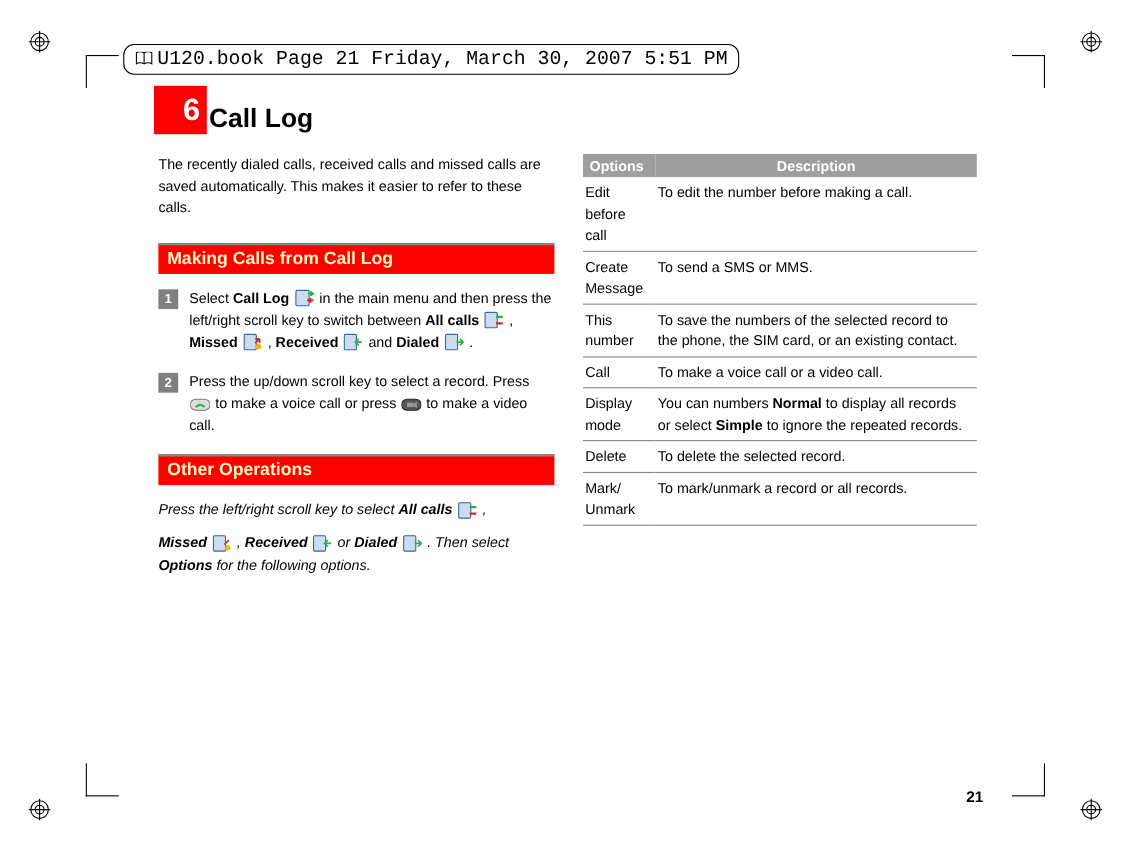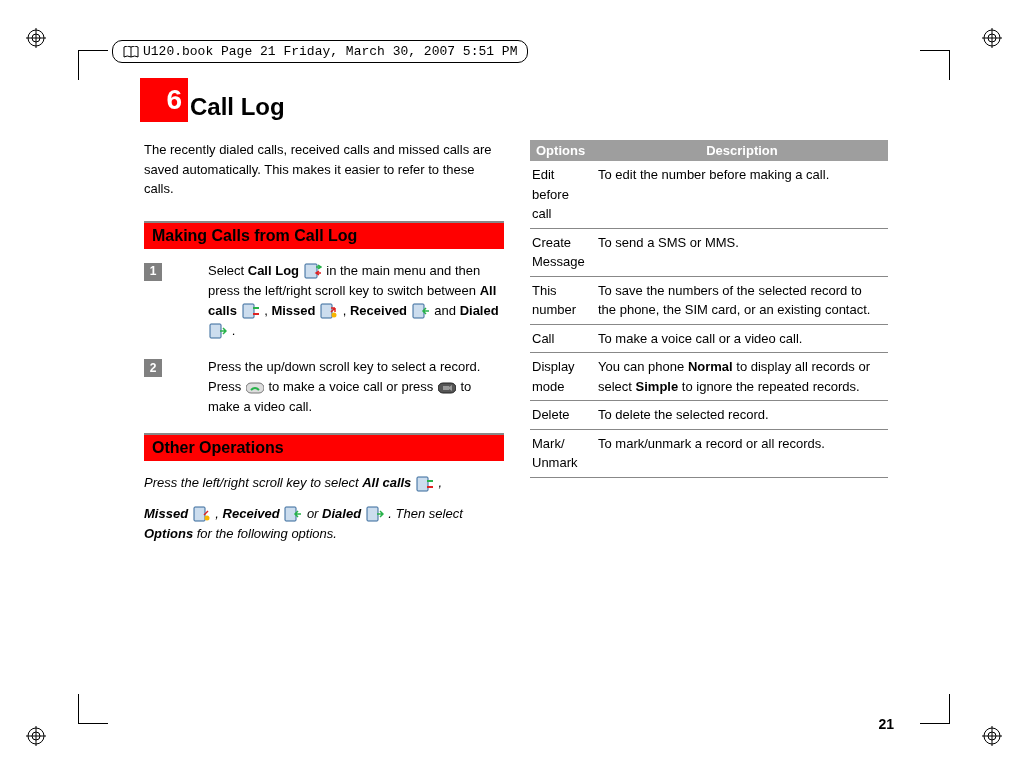--- a/index.html
+++ b/index.html
@@ -25,21 +25,21 @@
     position: absolute;
     width: 30px;
     height: 30px;
     border: 0 solid #000;
   }
   .header-path {
     position: absolute;
     top: 40px;
     left: 112px;
     font-family: "Courier New", monospace;
-    font-size: 13px;
+    font-size: 18px;
     border: 1px solid #000;
     border-radius: 10px;
     padding: 3px 10px;
   }
   .page {
     position: absolute;
     top: 78px;
     left: 144px;
     right: 140px;
     bottom: 60px;
@@ -76,21 +76,21 @@
   .col {
     flex: 1;
     min-width: 0;
   }
   .intro {
     line-height: 1.5;
     margin-bottom: 22px;
   }
   .section-hdr {
     background: #ff0000;
-    color: #000000;
+    color: #fef9c3;
     font-weight: bold;
     font-size: 16px;
     padding: 4px 8px;
     margin-bottom: 12px;
     width:360px;
     border-top:2px solid #888;
   }
   .step {
     display: flex;
     gap: 10px;
@@ -103,21 +103,21 @@
     font-weight: bold;
     width: 18px;
     height: 18px;
     font-size: 12px;
     display: flex;
     align-items: center;
     justify-content: center;
     flex-shrink: 0;
     margin-top: 2px;
   }
-  .step-body { flex: 1; margin-left: 36px; }
+  .step-body { flex: 1; }
   .para { line-height: 1.55; margin-bottom: 10px; font-style: italic; }
   b { font-weight: bold; }
   .inline-icon {
     display: inline-flex;
     vertical-align: middle;
     width: 18px;
     height: 16px;
     margin: 0 1px;
     font-size: 11px;
     align-items: center;
@@ -338,21 +338,21 @@
           <tr>
               <td>This number</td>
               <td>To save the numbers of the selected record to the phone, the SIM card, or an existing contact.</td>
             </tr>
           <tr>
               <td>Call</td>
               <td>To make a voice call or a video call.</td>
             </tr>
           <tr>
               <td>Display mode</td>
-              <td><span>You can phone </span><b>Normal</b><span> to display all records or select </span><b>Simple</b><span> to ignore the repeated records.</span></td>
+              <td><span>You can numbers </span><b>Normal</b><span> to display all records or select </span><b>Simple</b><span> to ignore the repeated records.</span></td>
             </tr>
           <tr>
               <td>Delete</td>
               <td>To delete the selected record.</td>
             </tr>
           <tr>
               <td>Mark/ Unmark</td>
               <td>To mark/unmark a record or all records.</td>
             </tr>
         </tbody>

